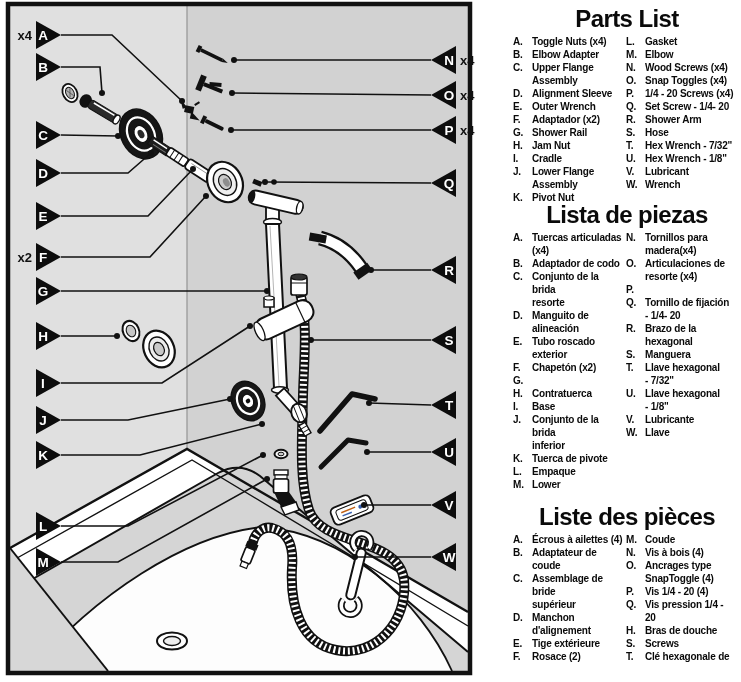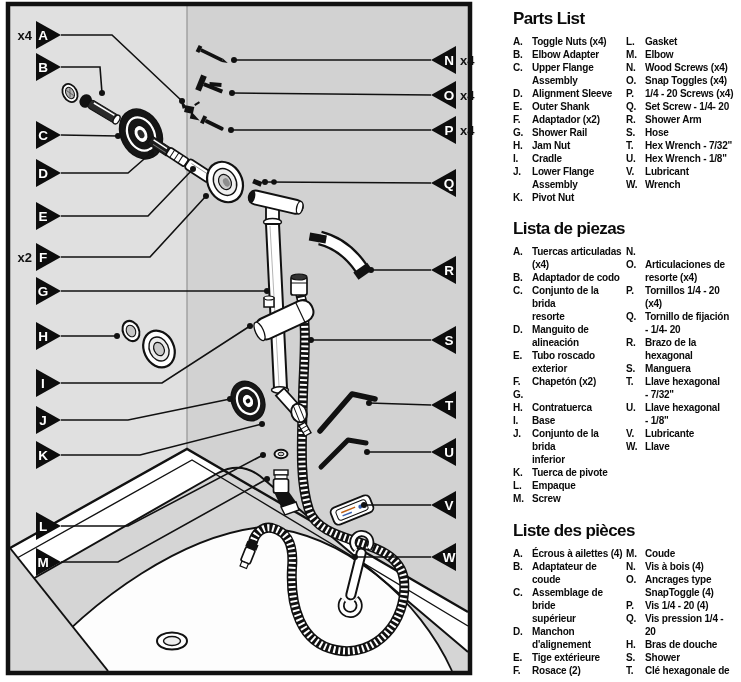--- a/index.html
+++ b/index.html
@@ -1,23 +1,23 @@
 <!DOCTYPE html>
 <html><head>
 <meta charset="utf-8">
 <style>
   html,body{margin:0;padding:0;background:#ffffff;}
   body{width:741px;height:682px;font-family:"Liberation Sans",sans-serif;}
   .page{position:relative;width:741px;height:682px;overflow:hidden;background:#fff;}
   #diagram{position:absolute;left:0;top:0;}
   #lists{position:absolute;left:513px;top:2px;width:228px;color:#0a0a0a;}
   .list-section{margin-top:6px;}
-  .list-section.sec-1{margin-top:14px;}
+  .list-section.sec-1{margin-top:0;}
   .list-section.sec-2{margin-top:15px;}
-  .list-title{font-size:17px;font-weight:800;letter-spacing:-0.6px;margin:0 0 5px 0;line-height:22px;}
+  .list-title{font-size:24px;font-weight:800;letter-spacing:-0.6px;margin:0 0 5px 0;line-height:22px;text-align:center;}
   .list-cols{display:flex;}
   .list-col{width:110px;flex:none;}
   .list-col + .list-col{margin-left:3px;}
   .item{display:flex;font-size:10px;font-weight:bold;line-height:13px;letter-spacing:-0.2px;}
   .item .k{width:19px;flex:none;}
   .item .t{flex:1;}
 </style>
 </head>
 <body>
 
@@ -413,21 +413,21 @@
             </div>
             <div class="item">
               <span class="k">D.</span>
               <span class="t">
                 <div class="ln">Alignment Sleeve</div>
               </span>
             </div>
             <div class="item">
               <span class="k">E.</span>
               <span class="t">
-                <div class="ln">Outer Shank</div>
+                <div class="ln">Outer Wrench</div>
               </span>
             </div>
             <div class="item">
               <span class="k">F.</span>
               <span class="t">
                 <div class="ln">Adaptador (x2)</div>
               </span>
             </div>
             <div class="item">
               <span class="k">G.</span>
@@ -609,40 +609,41 @@
             </div>
             <div class="item">
               <span class="k">L.</span>
               <span class="t">
                 <div class="ln">Empaque</div>
               </span>
             </div>
             <div class="item">
               <span class="k">M.</span>
               <span class="t">
-                <div class="ln">Screw</div>
+                <div class="ln">Lower</div>
               </span>
             </div>
           </div>
           <div class="list-col">
             <div class="item">
               <span class="k">N.</span>
+              <span class="t">
+                <div class="ln">Tornillos para</div>
+                <div class="ln">madera(x4)</div>
+              </span>
             </div>
             <div class="item">
               <span class="k">O.</span>
               <span class="t">
                 <div class="ln">Articulaciones de</div>
                 <div class="ln">resorte (x4)</div>
               </span>
             </div>
             <div class="item">
               <span class="k">P.</span>
-              <span class="t">
-                <div class="ln">Tornillos 1/4 - 20 (x4)</div>
-              </span>
             </div>
             <div class="item">
               <span class="k">Q.</span>
               <span class="t">
                 <div class="ln">Tornillo de fijación</div>
                 <div class="ln">- 1/4- 20</div>
               </span>
             </div>
             <div class="item">
               <span class="k">R.</span>
@@ -762,21 +763,21 @@
             </div>
             <div class="item">
               <span class="k">H.</span>
               <span class="t">
                 <div class="ln">Bras de douche</div>
               </span>
             </div>
             <div class="item">
               <span class="k">S.</span>
               <span class="t">
-                <div class="ln">Shower</div>
+                <div class="ln">Screws</div>
               </span>
             </div>
             <div class="item">
               <span class="k">T.</span>
               <span class="t">
                 <div class="ln">Clé hexagonale de</div>
               </span>
             </div>
           </div>
         </div>

